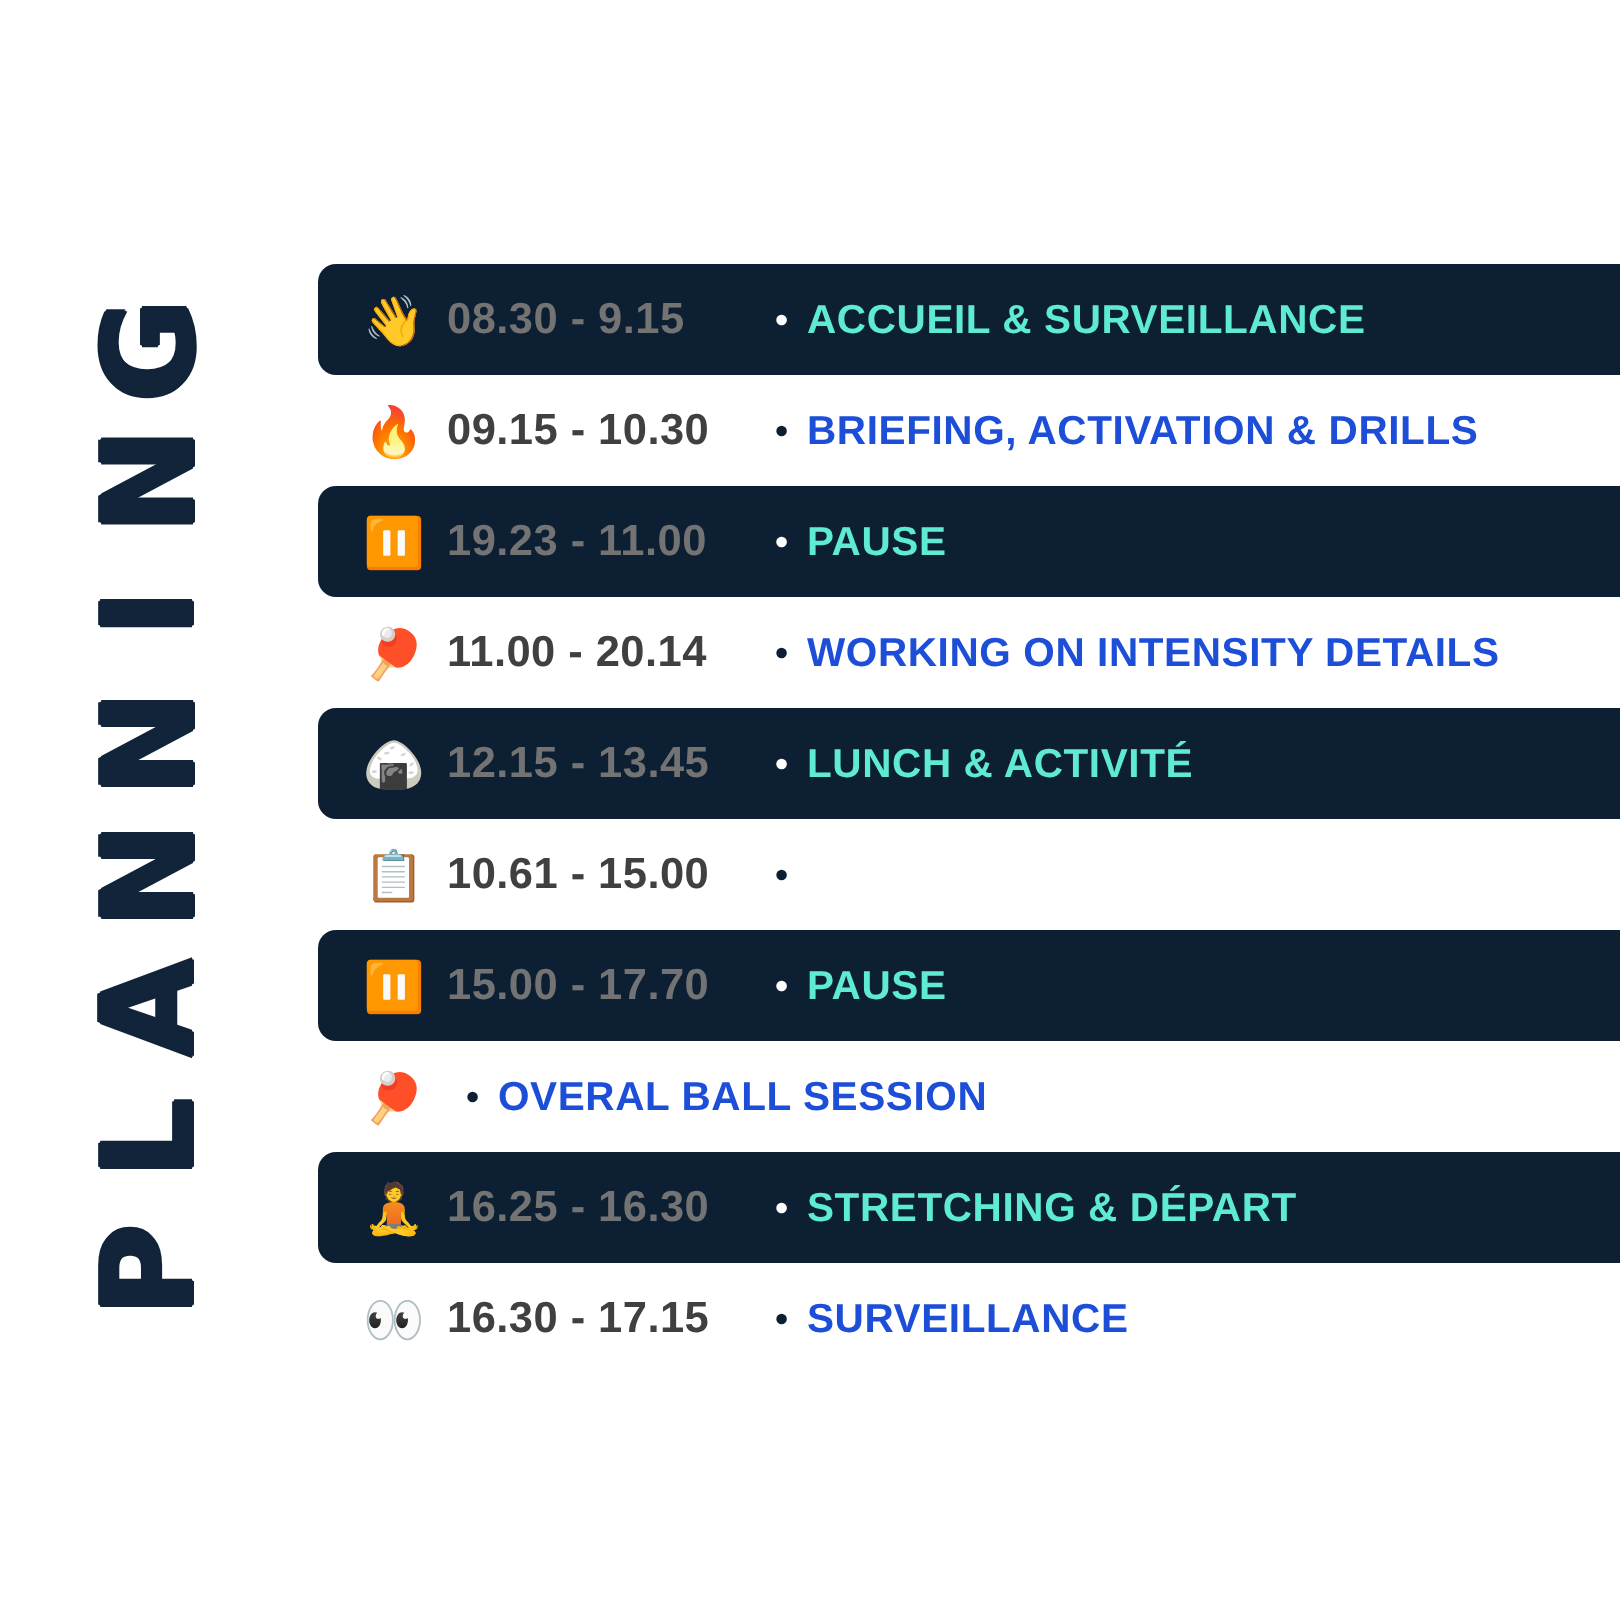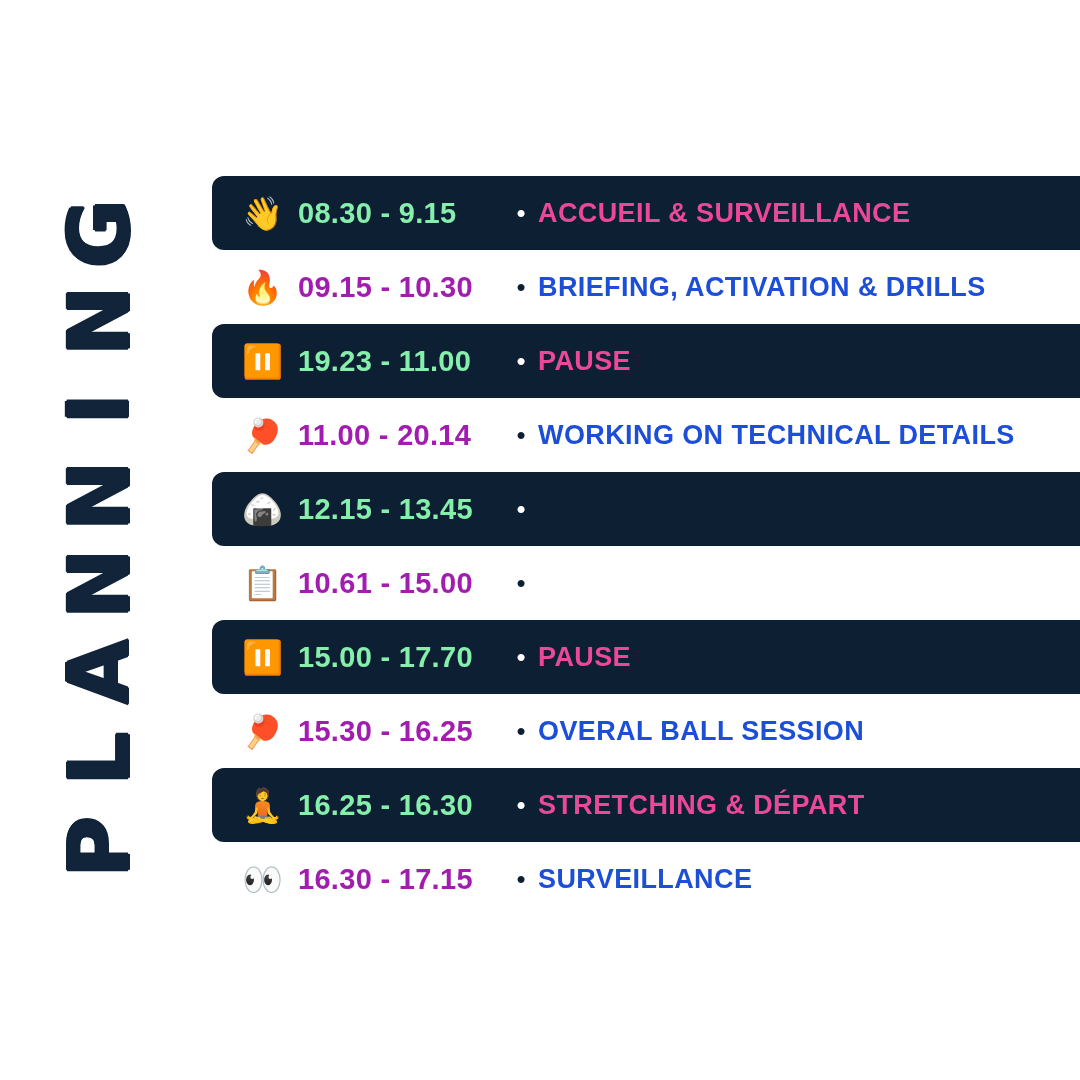--- a/index.html
+++ b/index.html
@@ -78,42 +78,42 @@
     line-height: 1;
     text-align: left;
     font-family: "DejaVu Sans", sans-serif;
   }
   .row .time {
     width: 206px;
     flex: 0 0 206px;
     font-size: 29px;
     font-weight: 700;
     letter-spacing: 0.3px;
-    color: #a21caf;
+    color: #404040;
     white-space: nowrap;
   }
-  .row.dark .time { color: #86efac; }
+  .row.dark .time { color: #737373; }
   .row .sep {
     width: 34px;
     flex: 0 0 34px;
     font-size: 26px;
     line-height: 1;
     color: #0d1f33;
     text-align: center;
   }
   .row.dark .sep { color: #ffffff; }
   .row .label {
     flex: 1 1 auto;
     font-size: 27px;
     font-weight: 700;
     letter-spacing: 0.4px;
     color: #1d4ed8;
     white-space: nowrap;
   }
-  .row.dark .label { color: #ec4899; }
+  .row.dark .label { color: #5eead4; }
 </style>
 </head>
 <body>
 
 <div class="page">
 
   <div class="side-title">
     <div class="side-title-inner">
       <span class="side-letter">G</span>
       <span class="side-letter">N</span>
@@ -146,45 +146,45 @@
       <span class="emoji">⏸️</span>
       <span class="time">19.23 - 11.00</span>
       <span class="sep">•</span>
       <span class="label">PAUSE</span>
     </div>
 
     <div class="row">
       <span class="emoji">🏓</span>
       <span class="time">11.00 - 20.14</span>
       <span class="sep">•</span>
-      <span class="label">WORKING  ON TECHNICAL DETAILS</span>
+      <span class="label">WORKING  ON INTENSITY DETAILS</span>
     </div>
 
     <div class="row dark">
       <span class="emoji">🍙</span>
       <span class="time">12.15 - 13.45</span>
       <span class="sep">•</span>
+      <span class="label">LUNCH &amp; ACTIVITÉ</span>
     </div>
 
     <div class="row">
       <span class="emoji">📋</span>
       <span class="time">10.61 - 15.00</span>
       <span class="sep">•</span>
     </div>
 
     <div class="row dark">
       <span class="emoji">⏸️</span>
       <span class="time">15.00 - 17.70</span>
       <span class="sep">•</span>
       <span class="label">PAUSE</span>
     </div>
 
     <div class="row">
       <span class="emoji">🏓</span>
-      <span class="time">15.30 - 16.25</span>
       <span class="sep">•</span>
       <span class="label">OVERAL BALL SESSION</span>
     </div>
 
     <div class="row dark">
       <span class="emoji">🧘</span>
       <span class="time">16.25 - 16.30</span>
       <span class="sep">•</span>
       <span class="label">STRETCHING  &amp; DÉPART</span>
     </div>

